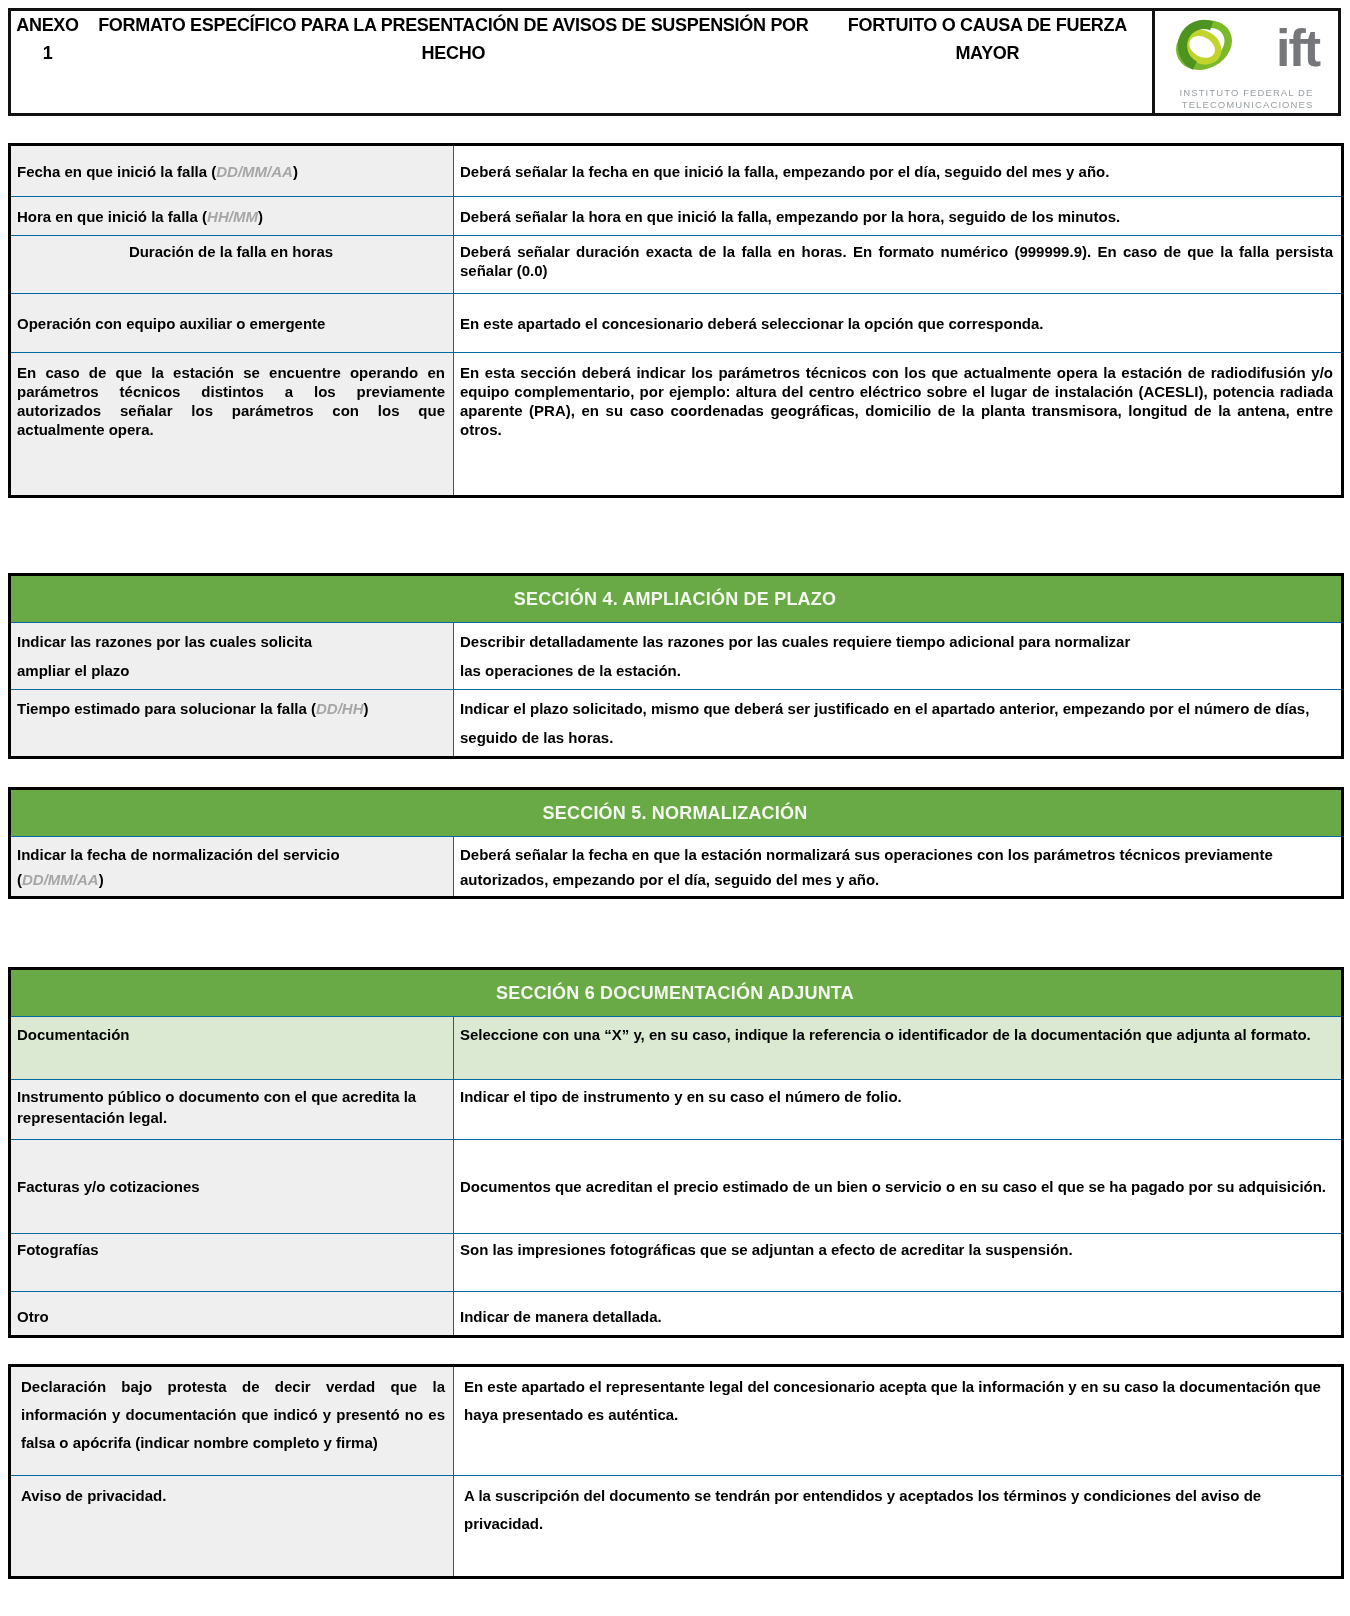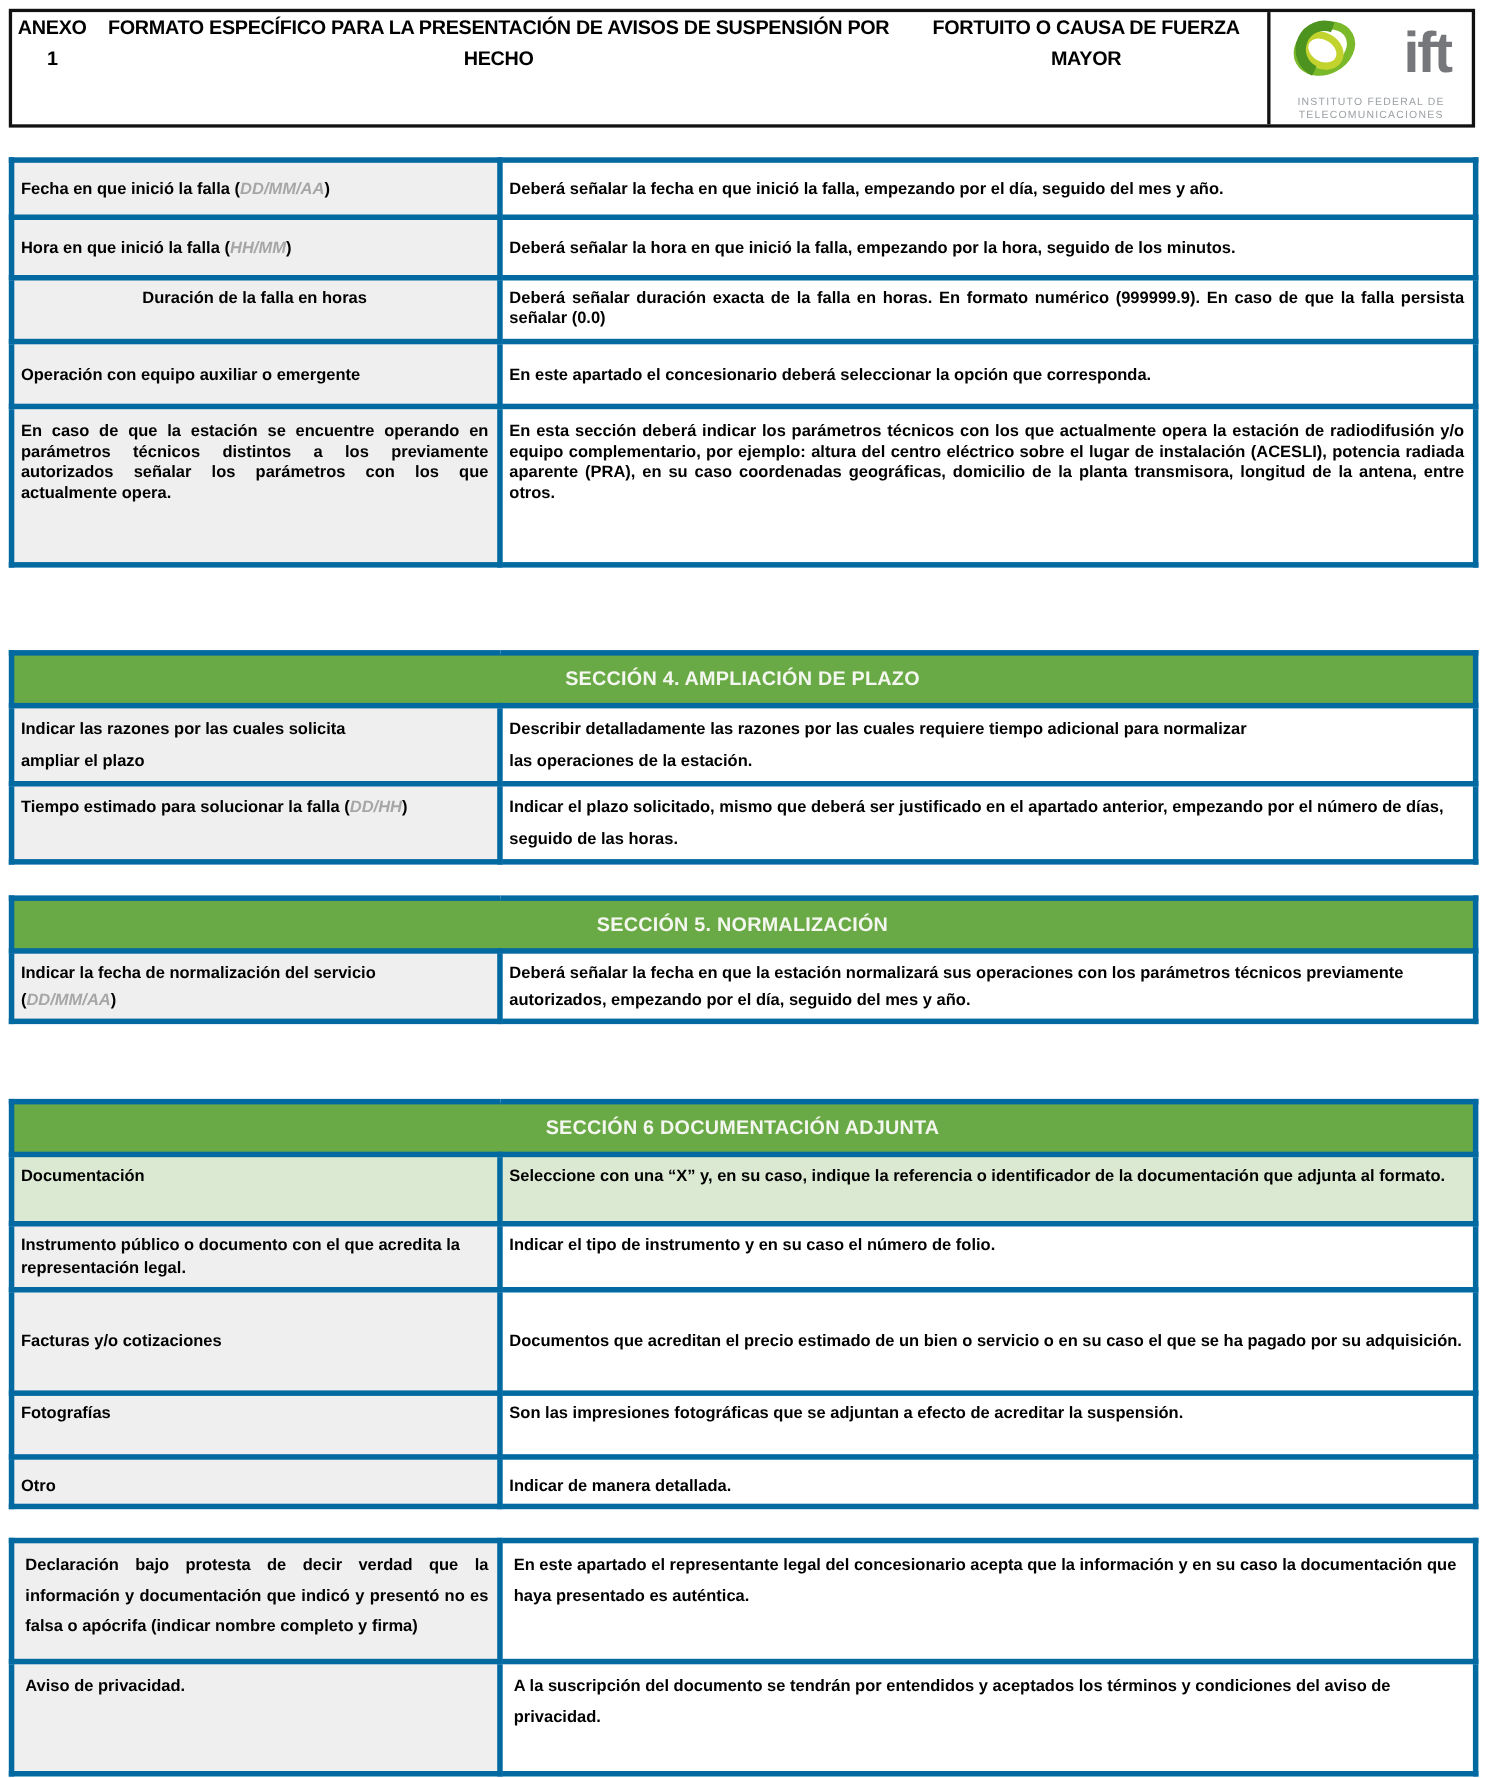--- a/index.html
+++ b/index.html
@@ -26,32 +26,32 @@
     display:flex;flex-direction:column;align-items:center;justify-content:center;
     padding-top:2px;
   }
   .logo-row{display:flex;align-items:center;gap:40px;}
   .logo-wordmark{
     font-size:52px;line-height:52px;color:#76777a;letter-spacing:-2px;
     font-weight:bold;margin-left:2px;
   }
   .logo-sub{
     margin-top:7px;font-size:9.5px;line-height:12px;color:#9aa0a3;
-    letter-spacing:1.1px;font-weight:normal;text-align:center;
+    letter-spacing:1.1px;font-weight:normal;text-align:right;
   }
 
   
   table{
     border-collapse:collapse;table-layout:fixed;
     width:1336px;margin-left:8px;
     border:3px solid #000;
   }
   col.c1{width:444px;}
   td{
-    border:5px solid #0369a1;
+    border:1px solid #0369a1;
     padding:4px 8px 4px 6px;
     font-size:15px;line-height:19px;
     vertical-align:middle;
     word-wrap:break-word;
     box-sizing:border-box;
   }
   td.label{background:#efefef;}
   td.desc{background:#ffffff;padding-left:6px;}
   td span{white-space:pre-line;}
   .hint{color:#a6a6a6;font-style:italic;}
@@ -60,21 +60,21 @@
     font-size:18px;height:48px;letter-spacing:0.2px;
   }
   .subheader td{
     background:#dbe9d3;text-align:left;vertical-align:top;
     padding-top:7px;height:63px;line-height:21px;
   }
 
   
   #t-params{margin-top:25px;}
   #t-params tr:nth-child(1) td{height:52px;}
-  #t-params tr:nth-child(2) td{height:55px;}
+  #t-params tr:nth-child(2) td{height:39px;}
   #t-params tr:nth-child(3) td{height:58px;vertical-align:top;padding-top:6px;text-align:center;}
   #t-params tr:nth-child(4) td{height:59px;}
   #t-params tr:nth-child(5) td{height:144px;vertical-align:top;padding-top:10px;}
   #t-params tr:nth-child(3) td.desc,
   #t-params tr:nth-child(5) td.desc,
   #t-params tr:nth-child(5) td.label{text-align:justify;}
 
   
   #t-seccion4{margin-top:75px;}
   #t-seccion4 tbody td{line-height:29px;vertical-align:top;padding-top:4px;}

